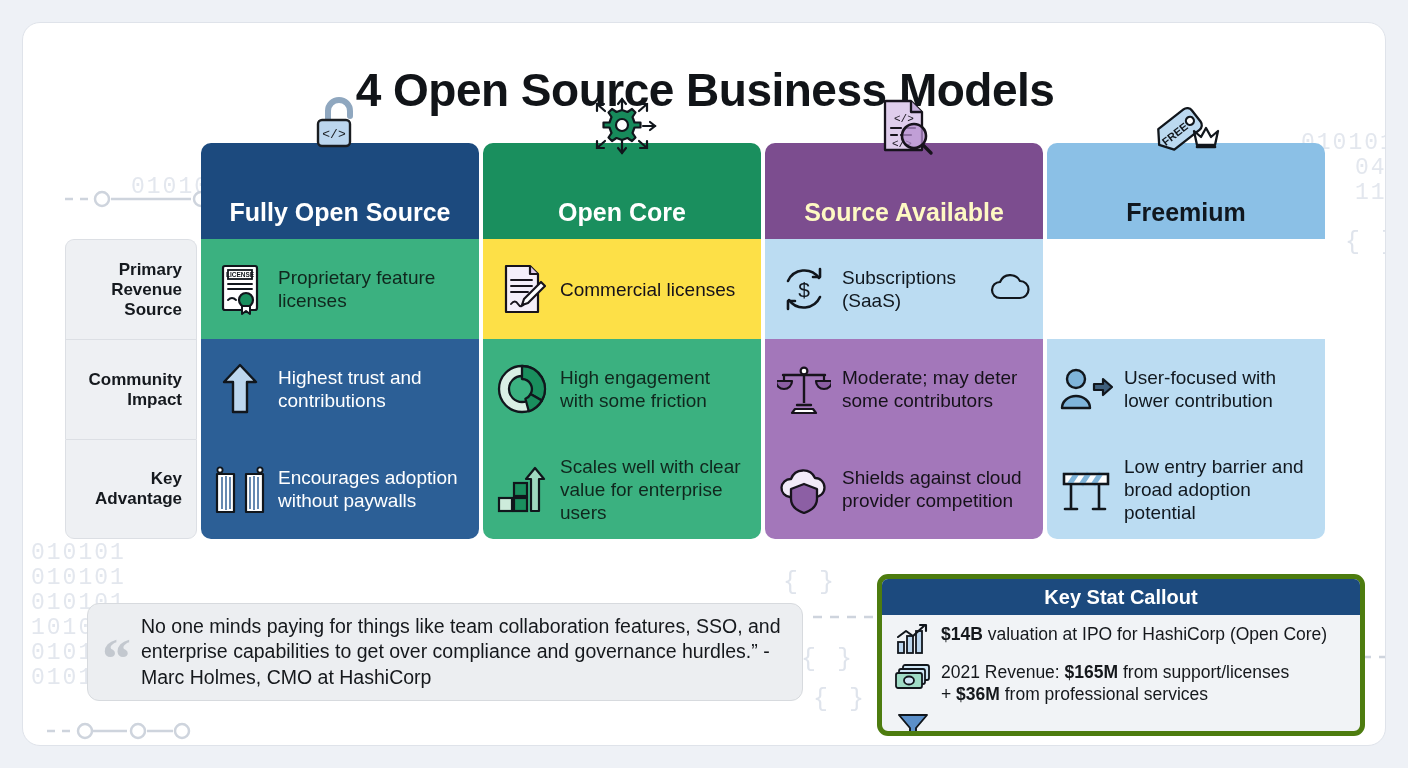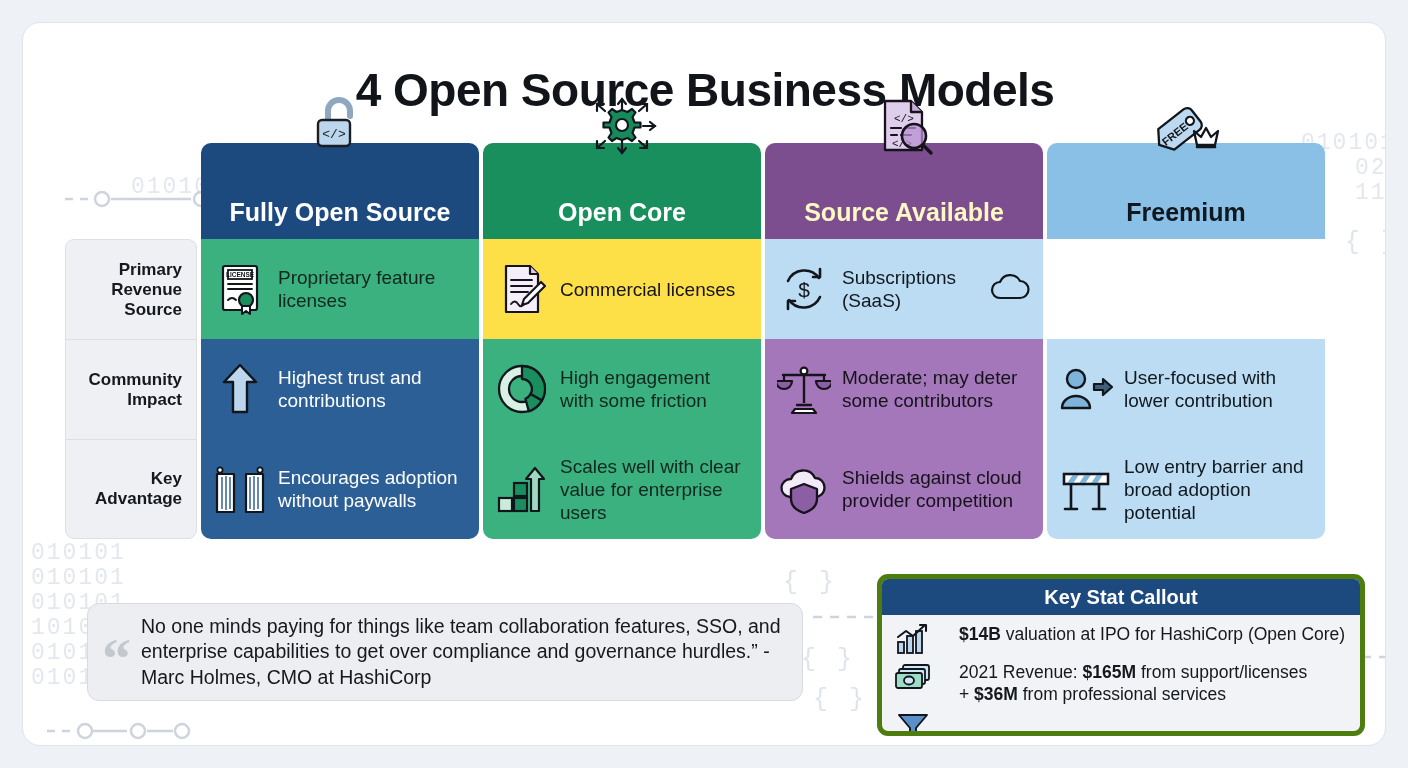--- a/index.html
+++ b/index.html
@@ -126,42 +126,42 @@
     overflow: hidden;
   }
   .callout-hdr {
     height: 36px;
     background: #1c4a7e;
     color: #ffffff;
     font-size: 20px; font-weight: bold;
     display: flex; align-items: center; justify-content: center;
   }
   .stats { padding: 5px 10px 0 12px; }
-  .stat { display: flex; align-items: flex-start; gap: 27px; margin-bottom: 2px; }
+  .stat { display: flex; align-items: flex-start; gap: 9px; margin-bottom: 2px; }
   .stat-icon { width: 38px; height: 34px; flex: none; margin-top: 2px; }
   .stat-text { font-size: 17.5px; line-height: 22px; color: #15181c; padding-top: 3px; }
   .stat-text b { font-weight: bold; }
 
   
   .footer {
     position: absolute;
     left: 0; top: 720px; width: 1364px;
     text-align: center;
     font-size: 15px; color: #616872;
   }
 </style>
 </head>
 <body>
 
 <div id="stage">
   <div class="card">
 
     <div class="deco deco-bin" style="left:108px; top:152px;">010101</div>
     <div class="deco deco-bin" style="left:1278px; top:108px;">010101</div>
-    <div class="deco deco-bin" style="left:1332px; top:133px;">02</div>
+    <div class="deco deco-bin" style="left:1332px; top:133px;">04</div>
     <div class="deco deco-bin" style="left:1332px; top:158px;">11</div>
     <div class="deco deco-brace" style="left:1322px; top:205px;">{ }</div>
     <div class="deco deco-bin" style="left:8px; top:518px;">010101
 010101
 010101
 101010
 010101
 010101</div>
     <div class="deco deco-brace" style="left:760px; top:545px;">{ }</div>
     <div class="deco deco-brace" style="left:778px; top:622px;">{ }</div>

